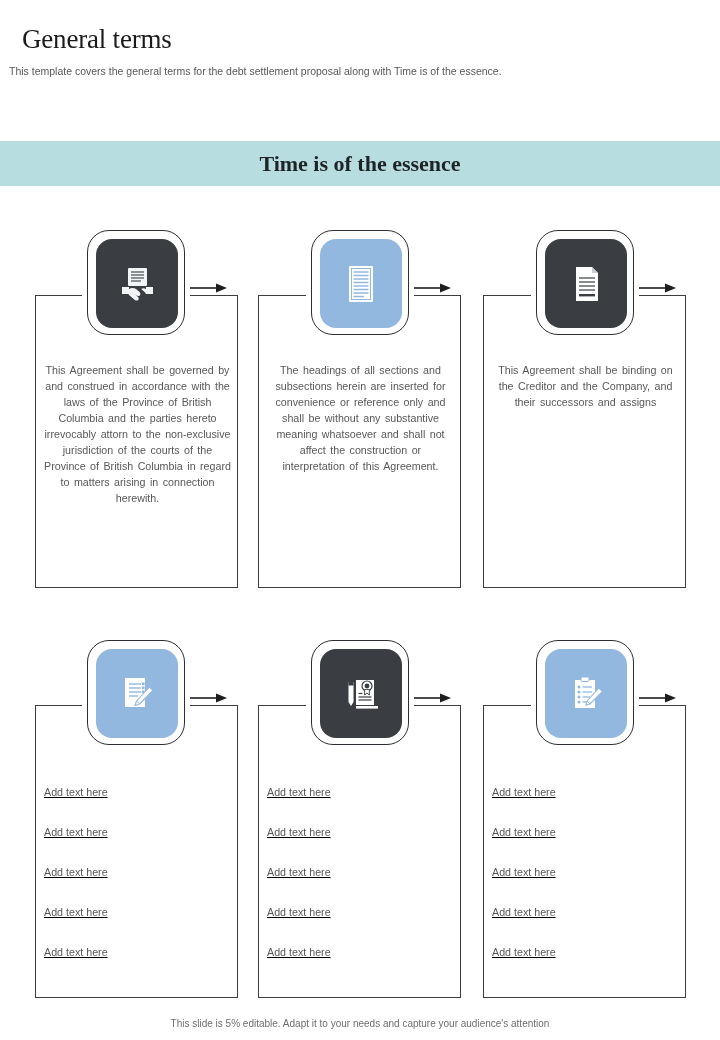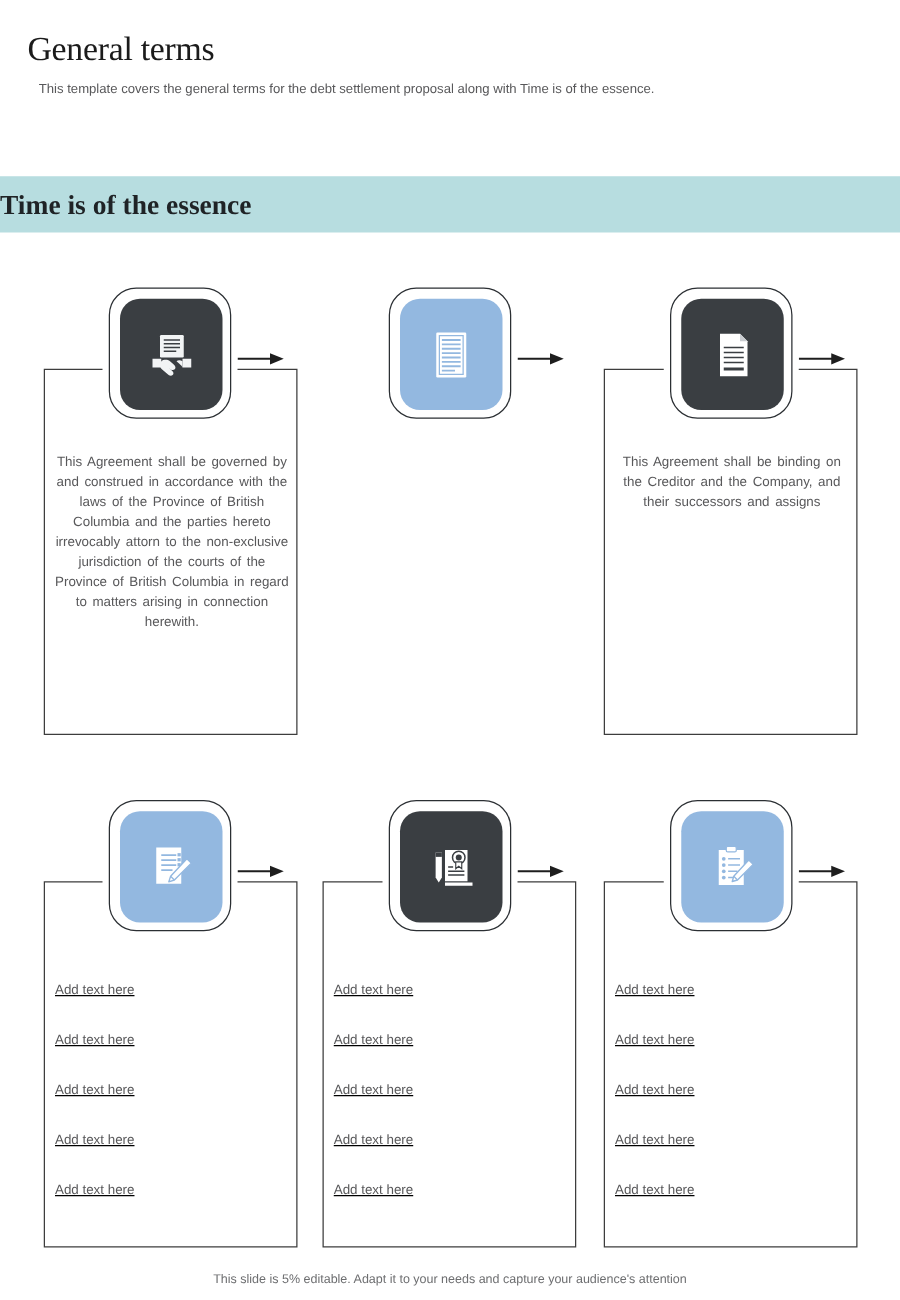--- a/index.html
+++ b/index.html
@@ -26,38 +26,39 @@
     top: 24px;
     font-family: "Liberation Serif", serif;
     font-weight: normal;
     font-size: 27px;
     color: #1b1b1b;
     letter-spacing: -0.2px;
   }
 
   .page-subtitle {
     position: absolute;
-    left: 31px;
+    left: 9px;
     top: 64px;
     width: 500px;
     font-size: 10.5px;
     line-height: 15px;
     color: #58585a;
   }
 
   
   .section-band {
     position: absolute;
     left: 0;
     top: 141px;
     width: 720px;
     height: 45px;
     background: #b7dde0;
     display: flex;
     align-items: center;
+    justify-content: center;
   }
   .section-band-title {
     font-family: "Liberation Serif", serif;
     font-weight: bold;
     font-size: 22px;
     color: #1f2326;
   }
 
   
   .row {
@@ -208,20 +209,23 @@
         </div>
       </div>
     </div>
     <div class="arrow col-0">
       <svg width="38" height="12" viewBox="0 0 38 12">
         <line x1="0" y1="6" x2="27" y2="6" stroke="#1e1e1e" stroke-width="1.6"></line>
         <path d="M26 1.5 L37 6 L26 10.5 Z" fill="#1e1e1e"></path>
       </svg>
     </div>
 
+    <div class="card col-1">
+      <div class="card-body">The headings of all sections and subsections herein are inserted for convenience or reference only and shall be without any substantive meaning whatsoever and shall not affect the construction or interpretation of this Agreement.</div>
+    </div>
     <div class="icon-notch col-1">
       <div class="icon-ring">
         <div class="icon-box blue">
           <svg width="46" height="46" viewBox="0 0 46 46">
             <rect x="11" y="5" width="24" height="36" rx="1" fill="#ffffff"></rect>
             <rect x="13.5" y="7.5" width="19" height="31" fill="none" stroke="#93b8e0" stroke-width="1"></rect>
             <g stroke="#93b8e0" stroke-width="1.5">
               <line x1="15.5" y1="11" x2="30.5" y2="11"></line>
               <line x1="15.5" y1="14.5" x2="30.5" y2="14.5"></line>
               <line x1="15.5" y1="18" x2="30.5" y2="18"></line>

